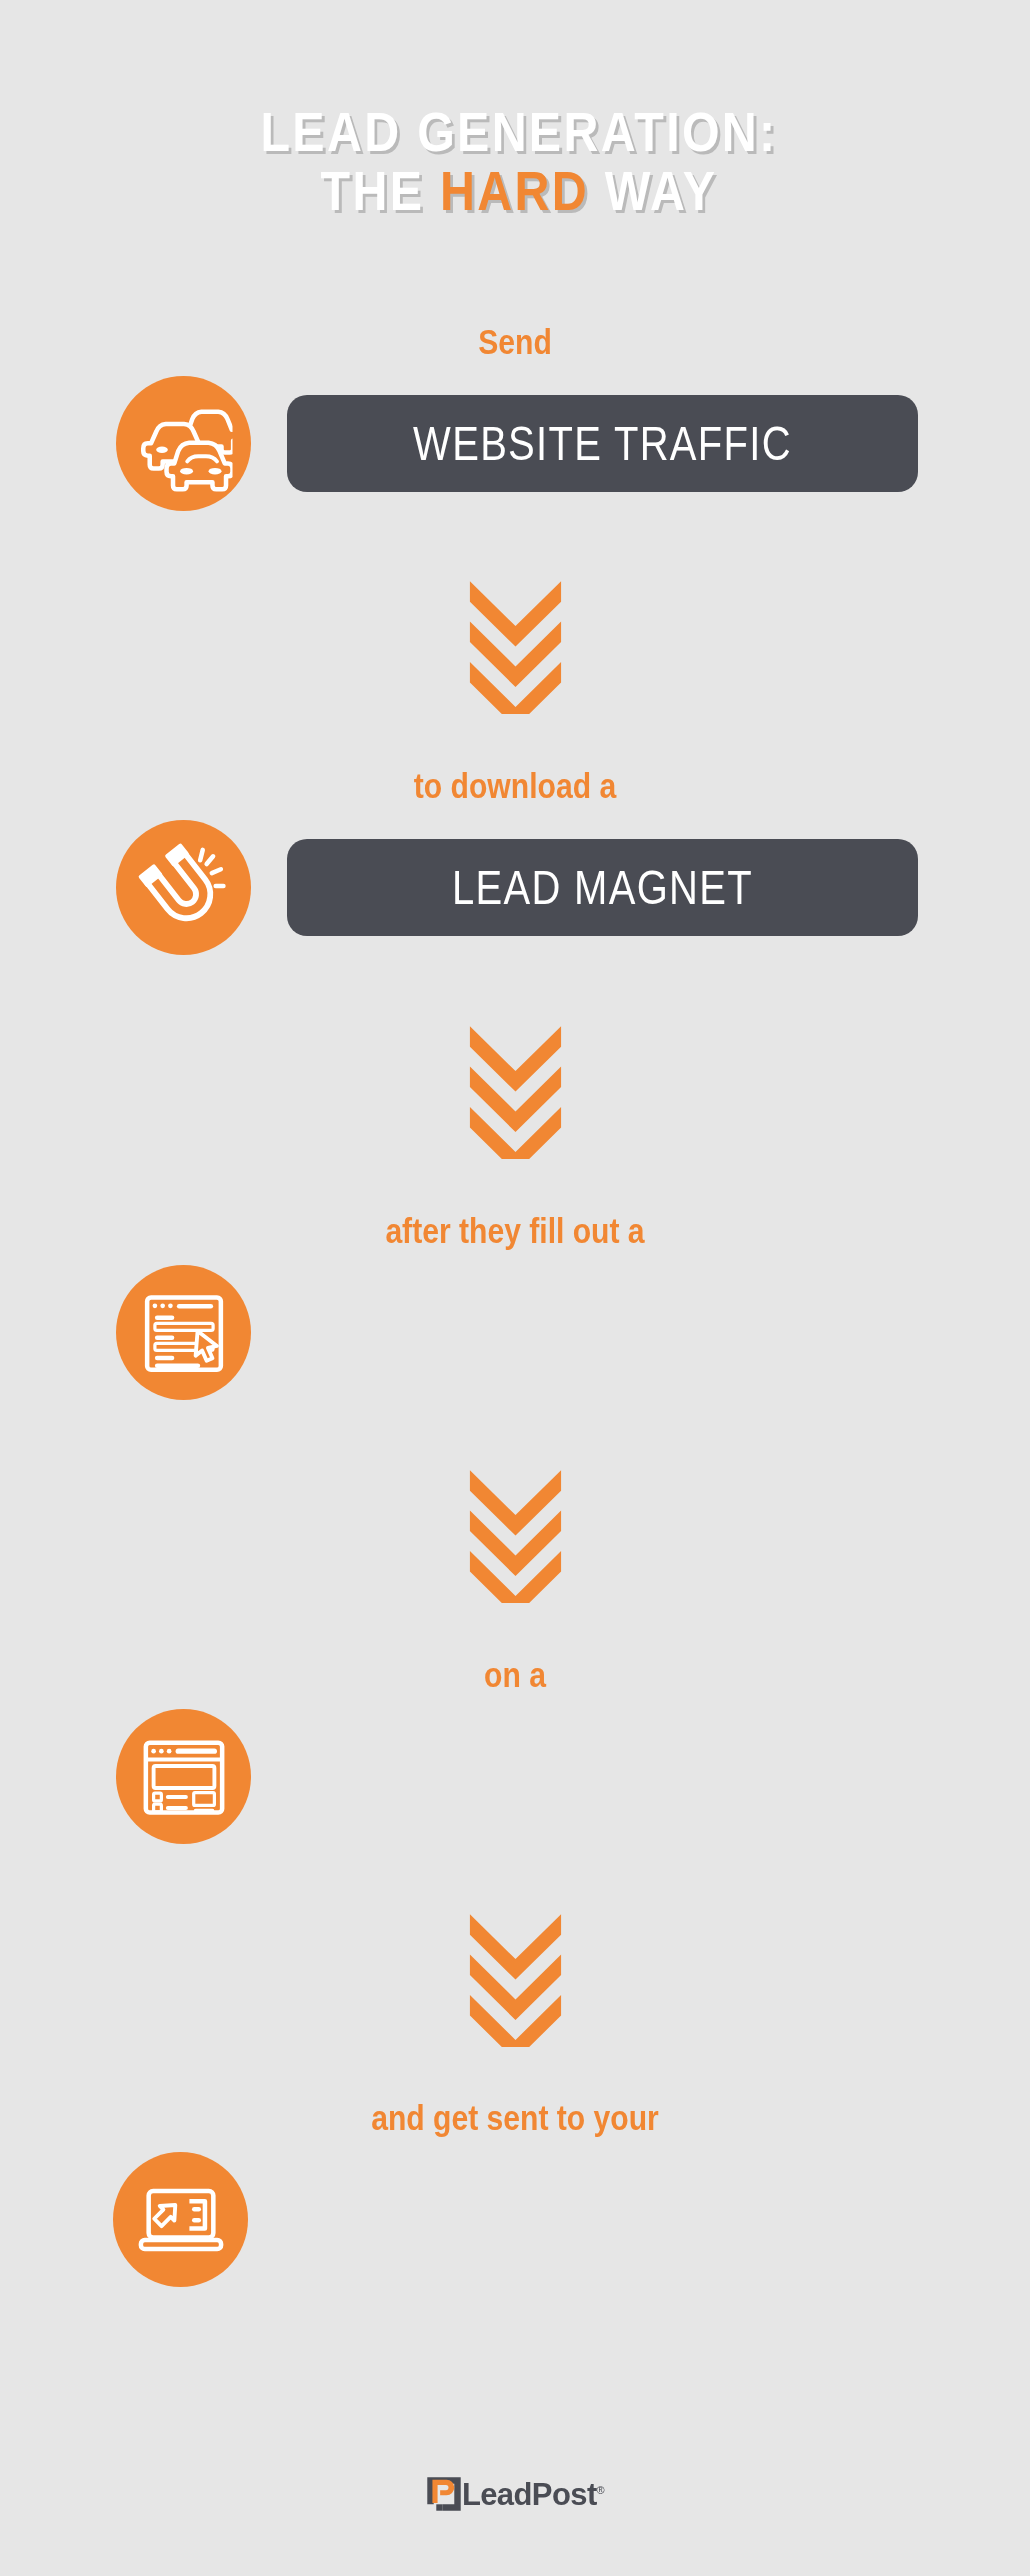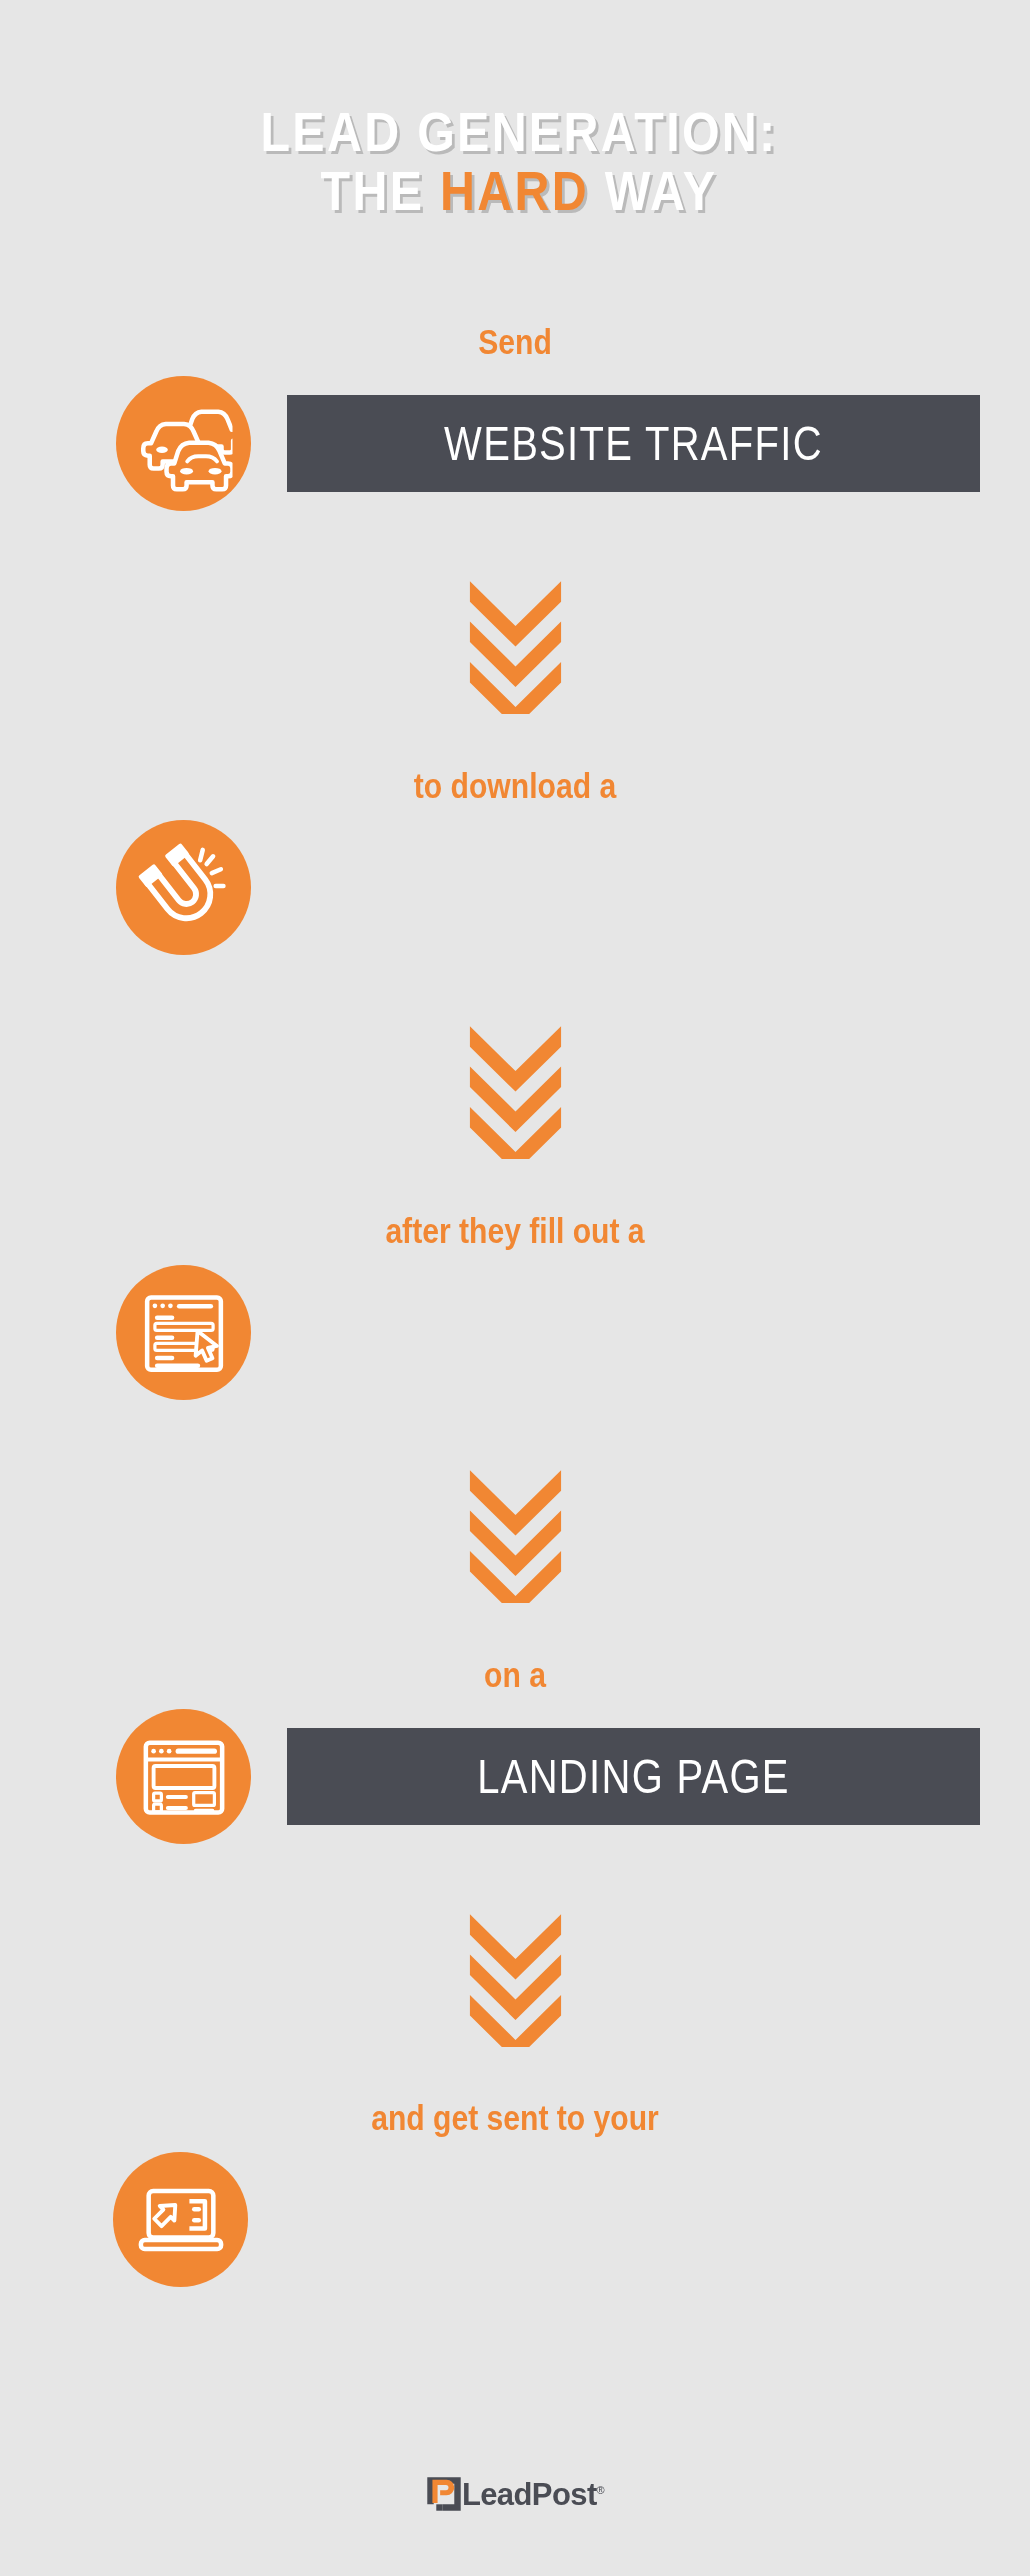--- a/index.html
+++ b/index.html
@@ -91,24 +91,24 @@
     left: 50%;
     top: 50%;
     transform: translate(-50%, -50%);
     display: block;
   }
 
   .step-bar {
     position: absolute;
     left: 287px;
     top: 19.3px;
-    width: 693px;
+    width: 631px;
     height: 97px;
     background: #4a4c54;
-    border-radius: 0;
+    border-radius: 20px;
     display: flex;
     align-items: center;
     justify-content: center;
   }
 
   .step-bar-text {
     font-family: "Liberation Sans", sans-serif;
     font-weight: 300;
     font-size: 40px;
     letter-spacing: 1.3px;
@@ -211,20 +211,23 @@
             <rect x="33" y="18" width="32" height="22" rx="3" fill="#ffffff"></rect>
             <rect x="85" y="18" width="32" height="22" rx="3" fill="#ffffff"></rect>
           </g>
 
           <path d="M104 16 L100 32" stroke="#ffffff" stroke-width="7" stroke-linecap="round"></path>
           <path d="M120 26 L110 38" stroke="#ffffff" stroke-width="7" stroke-linecap="round"></path>
           <path d="M132 46 L118 52" stroke="#ffffff" stroke-width="7" stroke-linecap="round"></path>
           <path d="M136 72 L124 72" stroke="#ffffff" stroke-width="7" stroke-linecap="round"></path>
         </svg>
       </div>
+      <div class="step-bar">
+        <span class="step-bar-text">LEAD MAGNET</span>
+      </div>
     </div>
   </div>
 
   <div class="chevrons" style="top:1021px;">
     <svg width="97" height="138" viewBox="0 0 150 215" fill="none">
       <path d="M4 8 L75 78 L146 8 L146 40 L75 110 L4 40 Z" fill="#f18733"></path>
       <path d="M4 71 L75 141 L146 71 L146 103 L75 173 L4 103 Z" fill="#f18733"></path>
       <path d="M4 134 L75 204 L146 134 L146 166 L75 236 L4 166 Z" fill="#f18733"></path>
     </svg>
   </div>
@@ -280,23 +283,20 @@
 
           <rect x="28" y="100" width="12" height="12" rx="2" stroke="#ffffff" stroke-width="5" fill="none"></rect>
           <rect x="47" y="103" width="34" height="6" rx="3" fill="#ffffff"></rect>
           <rect x="28" y="117" width="12" height="12" rx="2" stroke="#ffffff" stroke-width="5" fill="none"></rect>
           <rect x="47" y="120" width="34" height="6" rx="3" fill="#ffffff"></rect>
 
           <rect x="90" y="99" width="32" height="20" rx="2" stroke="#ffffff" stroke-width="5" fill="none"></rect>
           <rect x="90" y="124" width="32" height="7" rx="3" fill="#ffffff"></rect>
         </svg>
       </div>
-      <div class="step-bar">
-        <span class="step-bar-text">LANDING PAGE</span>
-      </div>
     </div>
   </div>
 
   <div class="chevrons" style="top:1909px;">
     <svg width="97" height="138" viewBox="0 0 150 215" fill="none">
       <path d="M4 8 L75 78 L146 8 L146 40 L75 110 L4 40 Z" fill="#f18733"></path>
       <path d="M4 71 L75 141 L146 71 L146 103 L75 173 L4 103 Z" fill="#f18733"></path>
       <path d="M4 134 L75 204 L146 134 L146 166 L75 236 L4 166 Z" fill="#f18733"></path>
     </svg>
   </div>

